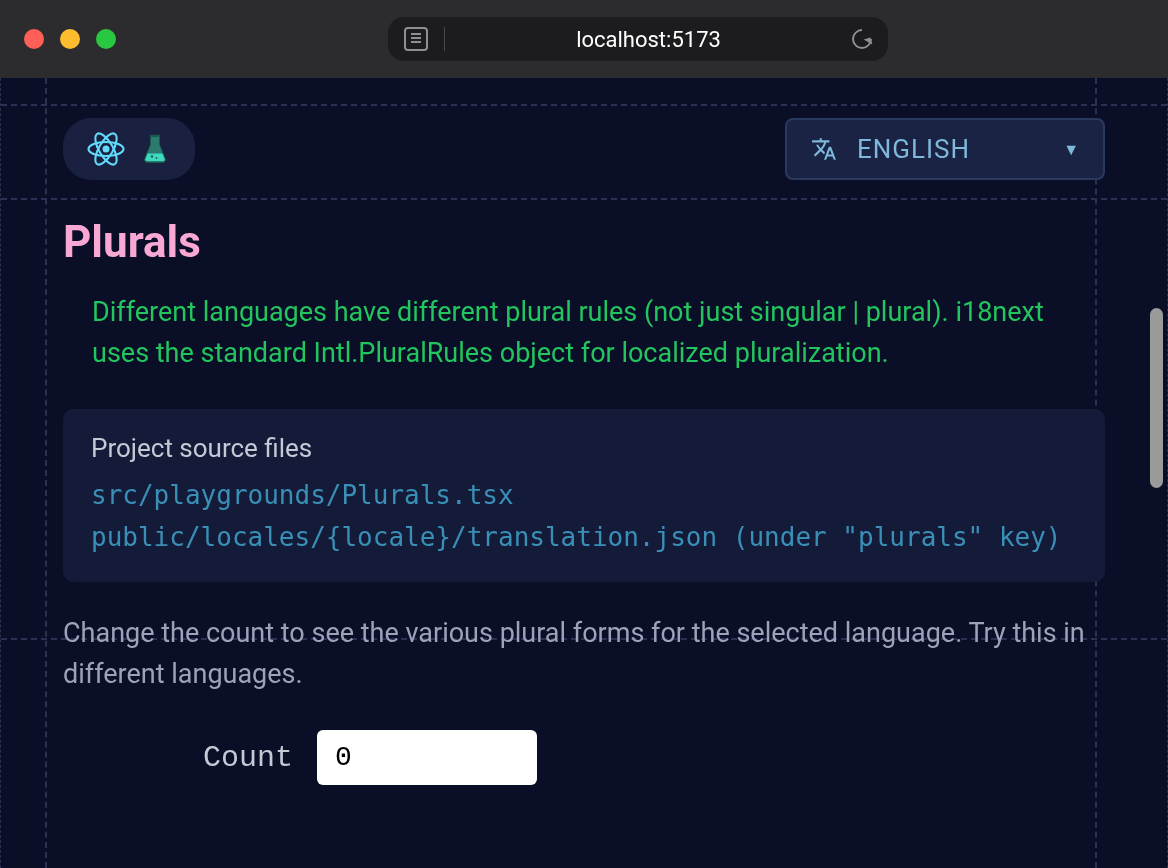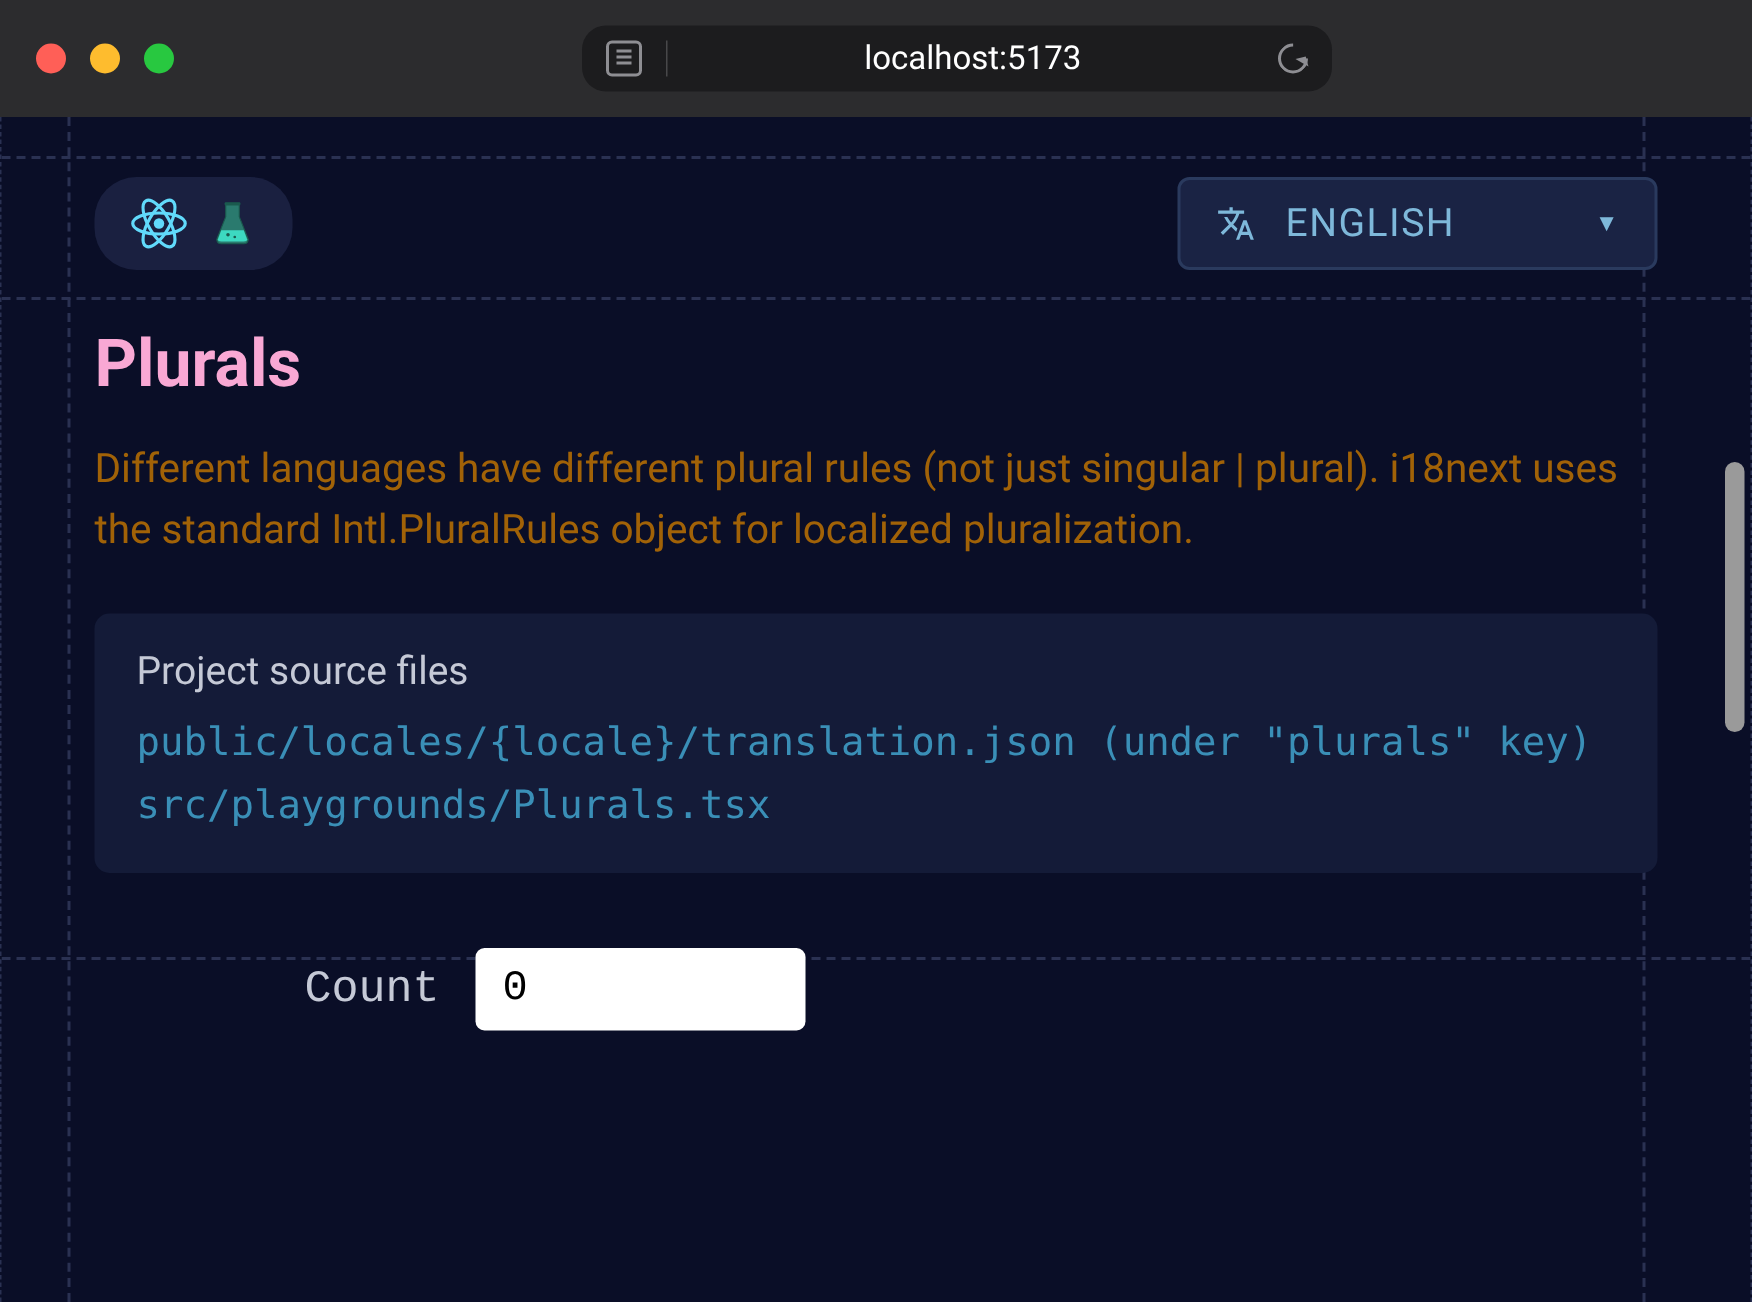--- a/index.html
+++ b/index.html
@@ -197,31 +197,32 @@
     }
     
     .page-title {
       color: #f9a8d4;
       font-size: 44px;
       font-weight: 700;
       margin-bottom: 24px;
     }
     
     .description {
-      color: #a16207;
+      color: #22c55e;
       font-size: 27px;
       line-height: 1.5;
       margin-bottom: 36px;
+      margin-left: 29px;
     }
     
     .source-box {
       background: #141b38;
       border-radius: 10px;
       padding: 24px 28px;
-      margin-bottom: 50px;
+      margin-bottom: 31px;
     }
     
     .source-title {
       color: #c5c9d6;
       font-size: 26px;
       font-weight: 400;
       margin-bottom: 12px;
     }
     
     .source-file {
@@ -326,23 +327,24 @@
         <span class="dropdown-arrow">▼</span>
       </div>
     </div>
 
     <h1 class="page-title">Plurals</h1>
 
     <p class="description">Different languages have different plural rules (not just singular | plural). i18next uses the standard Intl.PluralRules object for localized pluralization.</p>
 
     <div class="source-box">
       <div class="source-title">Project source files</div>
+      <div class="source-file">src/playgrounds/Plurals.tsx</div>
       <div class="source-file">public/locales/{locale}/translation.json (under "plurals" key)</div>
-      <div class="source-file">src/playgrounds/Plurals.tsx</div>
     </div>
 
+    <p class="instruction">Change the count to see the various plural forms for the selected language. Try this in different languages.</p>
 
     <div class="count-row">
       <label class="count-label">Count</label>
       <input type="number" class="count-input" value="0" style="">
     </div>
   </div>
 </div>
 
 </body></html>

